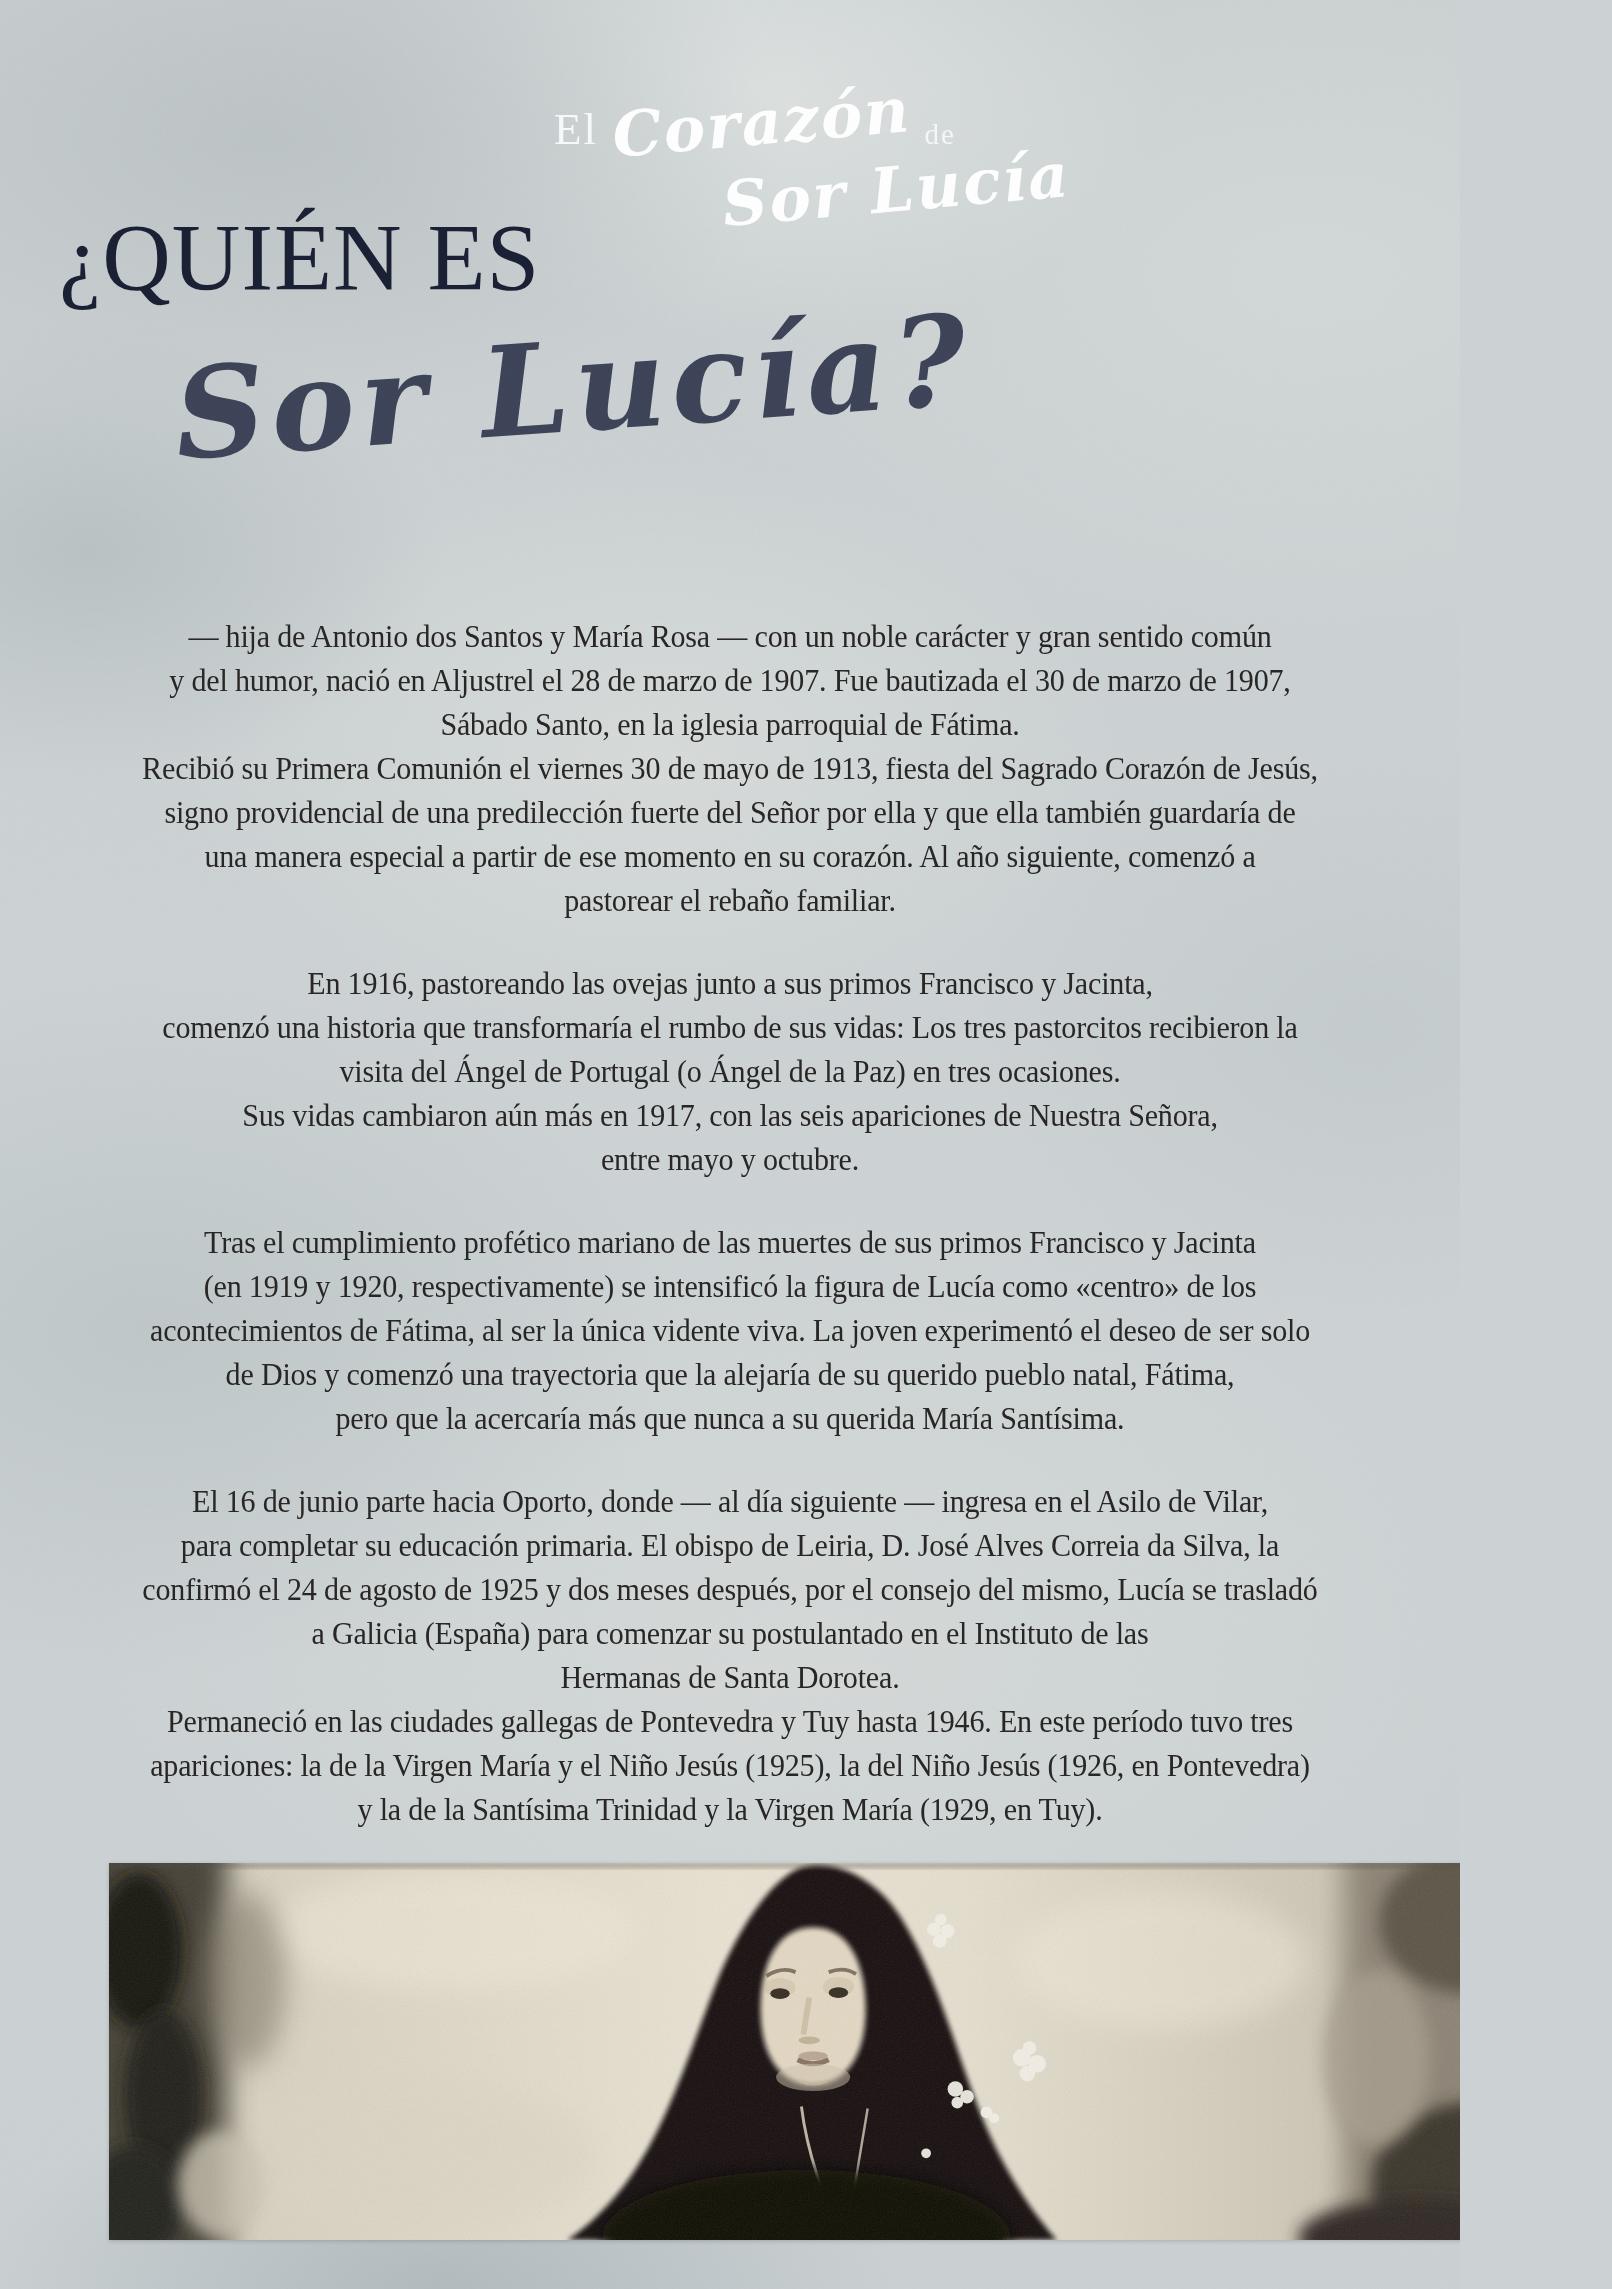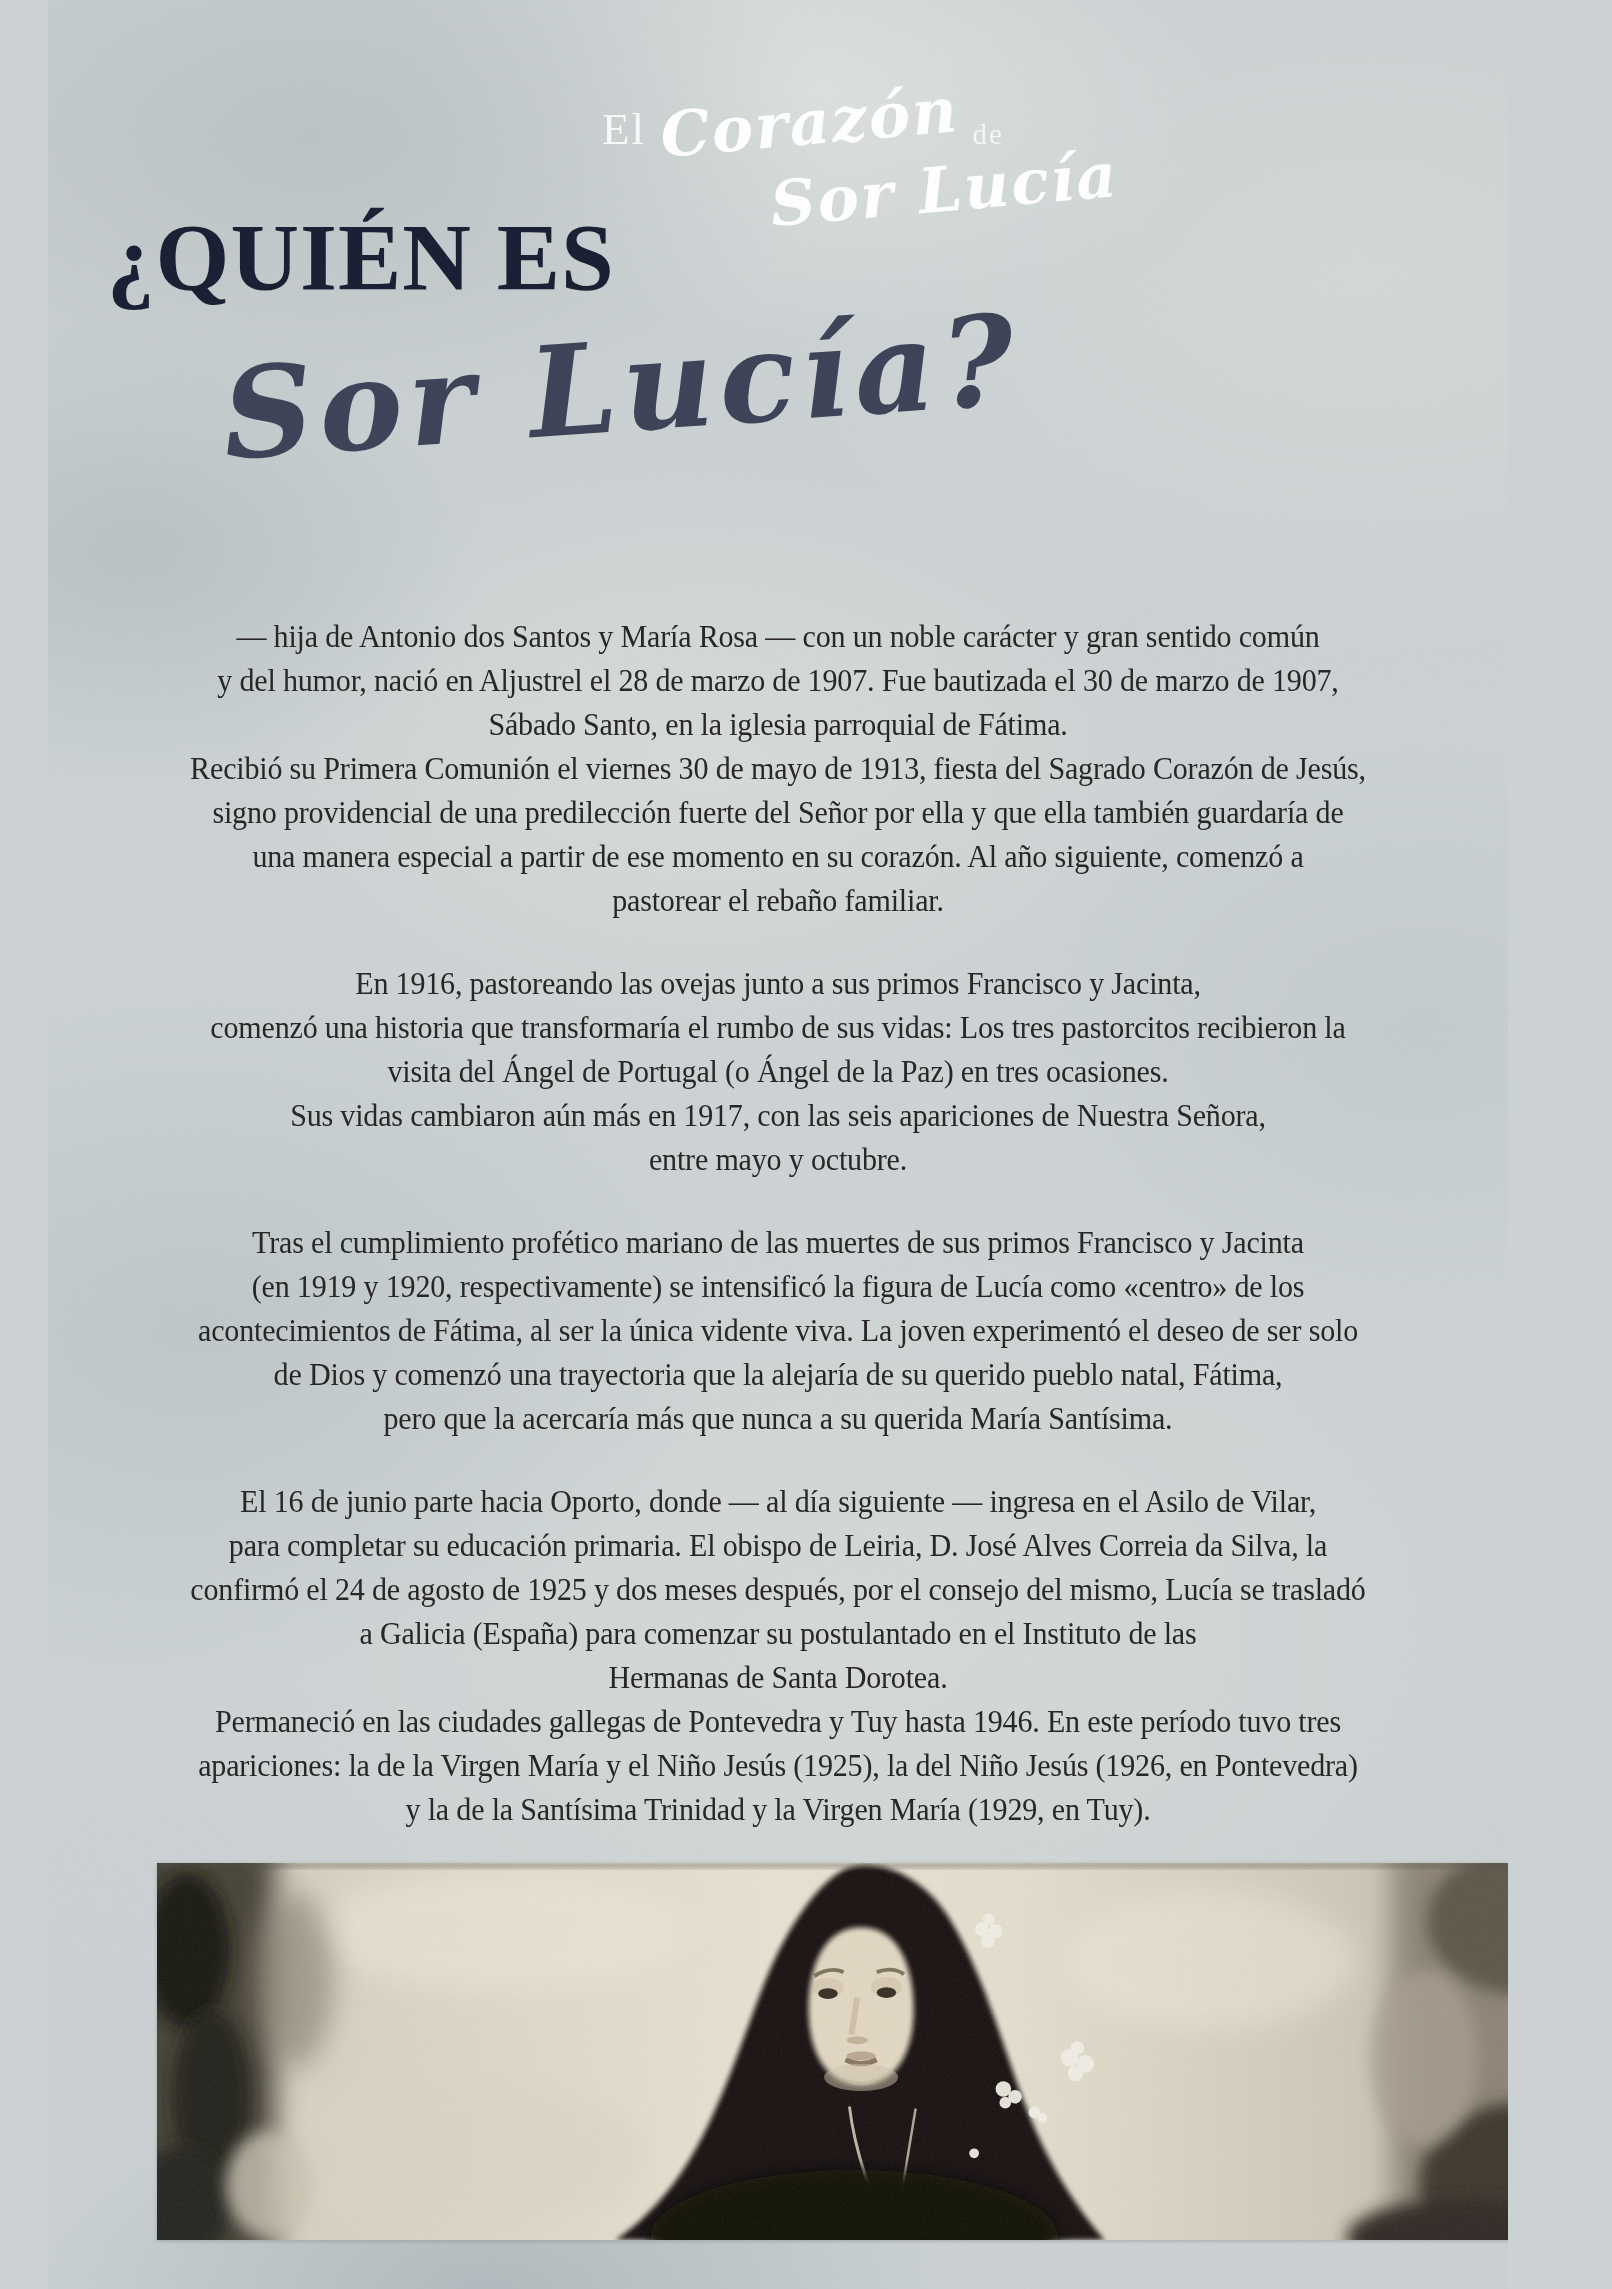--- a/index.html
+++ b/index.html
@@ -13,37 +13,36 @@
       radial-gradient(878px 488px at 18% 6%, rgba(188,195,197,.9) 0%, rgba(188,195,197,0) 60%),
       radial-gradient(683px 410px at 52% 4%, rgba(223,227,226,.9) 0%, rgba(223,227,226,0) 60%),
       radial-gradient(975px 585px at 90% 12%, rgba(212,217,217,.9) 0%, rgba(212,217,217,0) 65%),
       radial-gradient(585px 390px at 6% 24%, rgba(184,192,194,.85) 0%, rgba(184,192,194,0) 60%),
       radial-gradient(780px 488px at 45% 33%, rgba(216,220,219,.9) 0%, rgba(216,220,219,0) 60%),
       radial-gradient(683px 488px at 94% 45%, rgba(196,203,204,.85) 0%, rgba(196,203,204,0) 60%),
       radial-gradient(878px 585px at 10% 58%, rgba(189,197,199,.8) 0%, rgba(189,197,199,0) 60%),
       radial-gradient(1073px 683px at 55% 72%, rgba(214,218,217,.9) 0%, rgba(214,218,217,0) 65%),
       radial-gradient(780px 351px at 30% 100%, rgba(176,185,189,.9) 0%, rgba(176,185,189,0) 60%),
       linear-gradient(180deg,#cbd1d2 0%,#ced4d5 50%,#ccd2d4 100%);
-    margin-left: 48px;
   }
   .grain{position:absolute;inset:0;opacity:.05;mix-blend-mode:multiply;pointer-events:none;}
 
   
   .logo{position:absolute;left:554px;top:86px;color:#fff;}
   .logo-line1{display:flex;align-items:baseline;gap:13.7px;}
   .logo-plain{font-size:45px;letter-spacing:2px;color:rgba(255,255,255,.88);font-weight:400;}
   .logo-plain.small{font-size:29px;color:rgba(255,255,255,.8);}
   .logo-script{font-family:"DejaVu Serif", serif;font-style:italic;font-weight:700;
     font-size:62px;color:#ffffff;transform:rotate(-5deg);letter-spacing:2px;display:inline-block;}
   .logo-line2{margin-left:168px;margin-top:-5.9px;}
 
   
   .headline-caps{
     position:absolute;left:59px;top:203px;margin:0;
-    font-size:95px;font-weight:700;letter-spacing:1px;
+    font-size:95px;font-weight:400;letter-spacing:1px;
     color:#1b2134;font-family:"Liberation Serif", serif;white-space:nowrap;}
   .headline-script{
     position:absolute;left:174px;top:314px;
     font-family:"DejaVu Serif", serif;font-style:italic;font-weight:700;
     font-size:125px;letter-spacing:5.9px;color:#3e4459;
     transform:rotate(-4deg);white-space:nowrap;}
 
   
   .article-title{
     position:absolute;top:546px;left:0;right:0;margin:0;

